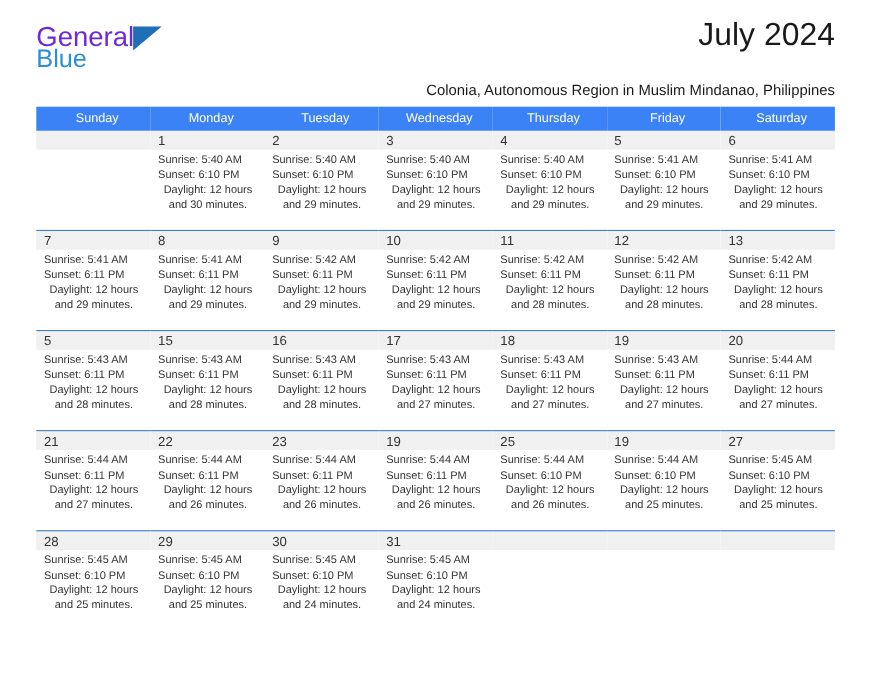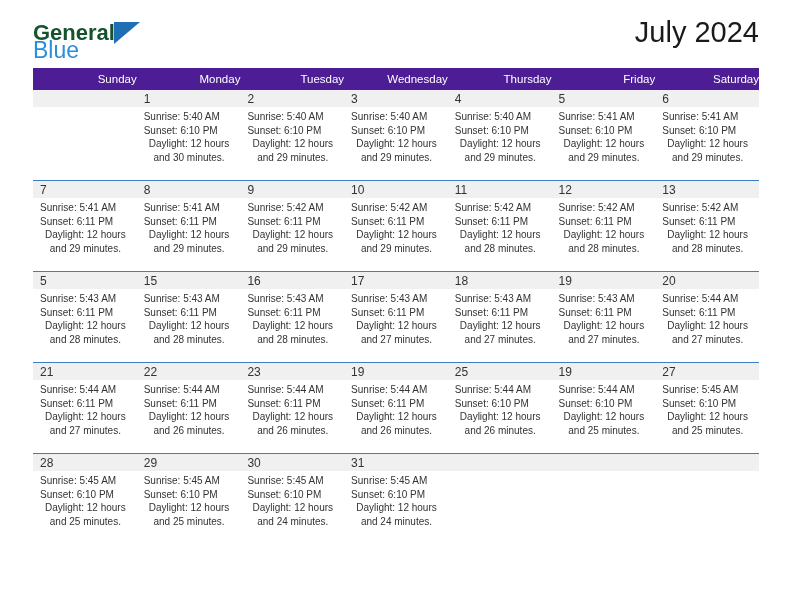--- a/index.html
+++ b/index.html
@@ -30,26 +30,25 @@
     align-items: flex-start;
     justify-content: space-between;
   }
   .logo {
     position: relative;
     margin-top: 22px;
     width: 210px;
     height: 48px;
   }
   .logo-general {
-    font-size: 22px;
-    color: #14532d;
+    font-size: 25px;
+    color: #6d28d9;
     letter-spacing: 0px;
     line-height: 1;
     display: inline-block;
-    font-weight: bold;
   }
   .logo-tri {
     display: inline-block;
     width: 0;
     height: 0;
     border-left: 26px solid #1f6fb5;
     border-bottom: 22px solid transparent;
     vertical-align: -4px;
     margin-left: -1px;
   }
@@ -78,25 +77,25 @@
 
   
   .calendar {
     width: 726px;
     border-collapse: collapse;
     table-layout: fixed;
   }
   .calendar col { width: 103.71px; }
 
   thead th {
-    background: #4c1d95;
+    background: #3b82f6;
     color: #ffffff;
     font-weight: normal;
     font-size: 11.5px;
-    text-align: right;
+    text-align: center;
     padding: 5px 0 5px 7px;
     height: 11px;
     border: 0;
   }
 
   tbody tr.week {
     height: 90px;
   }
   td.day {
     vertical-align: top;
@@ -136,20 +135,21 @@
 <div class="page">
 
   <div class="topbar">
     <div class="logo">
       <span class="logo-general">General</span><span class="logo-tri"></span>
       <span class="logo-blue">Blue</span>
     </div>
     <div class="month-title">July 2024</div>
   </div>
 
+  <div class="subtitle">Colonia, Autonomous Region in Muslim Mindanao, Philippines</div>
 
   <table class="calendar">
     <colgroup>
       <col>
         <col>
         <col>
         <col>
         <col>
         <col>
         <col>

